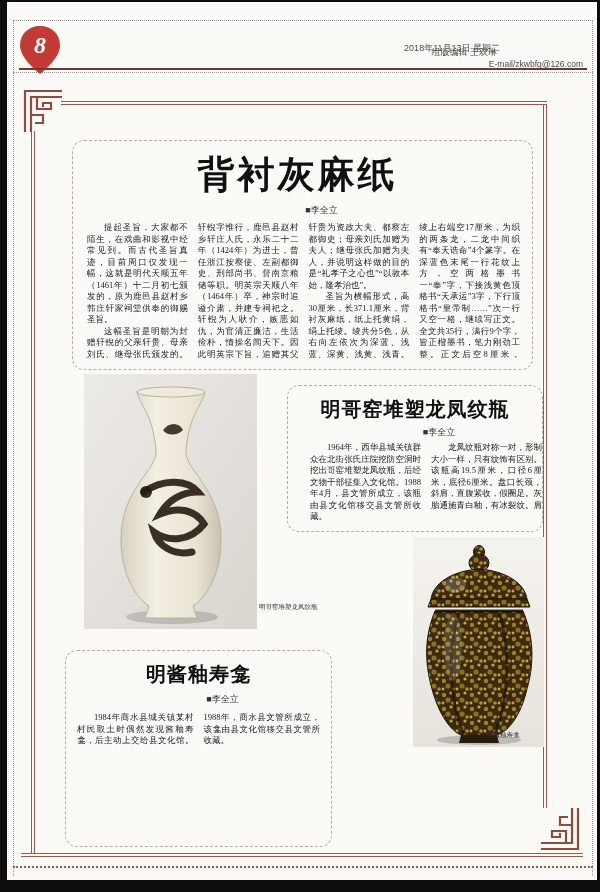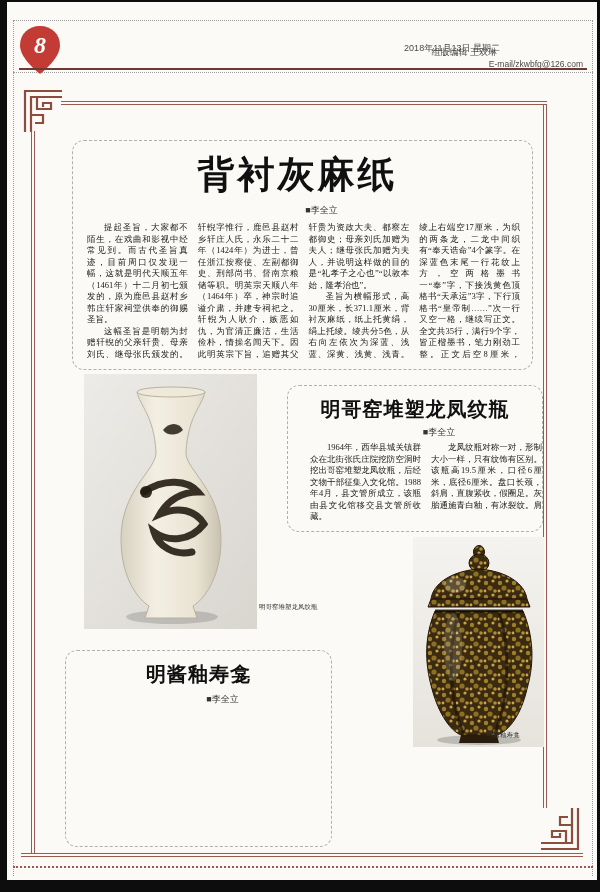--- a/index.html
+++ b/index.html
@@ -195,17 +195,18 @@
         <ellipse cx="40" cy="110" rx="9" ry="34" fill="#ffffff" opacity="0.14"></ellipse>
         <ellipse cx="42" cy="48" rx="11" ry="8" fill="#ffffff" opacity="0.18"></ellipse>
       </svg>
     </div>
     <div class="jar-cap">明酱釉寿龛</div>
 
     <div class="abox jbox"></div>
     <div class="a-title j-title">明酱釉寿龛</div>
     <div class="a-byline j-byline">■李全立</div>
     <div class="cols j-cols">
+      <p>1984年商水县城关镇某村村民取土时偶然发现酱釉寿龛，后主动上交给县文化馆。1988年，商水县文管所成立，该龛由县文化馆移交县文管所收藏。</p>
     </div>
 
 
   </div>
 </div>
 
 </body></html>

